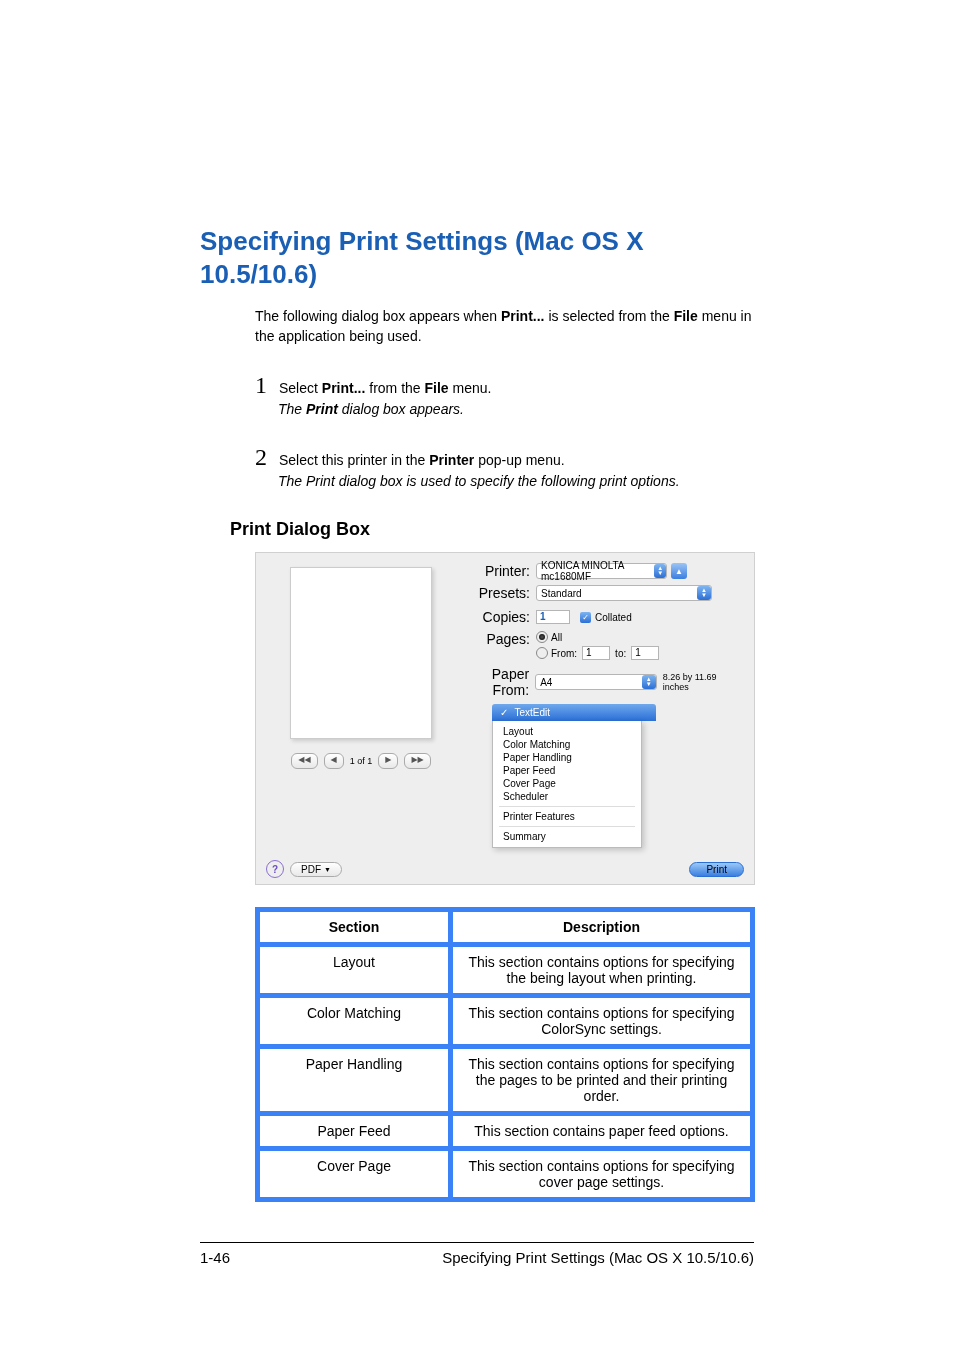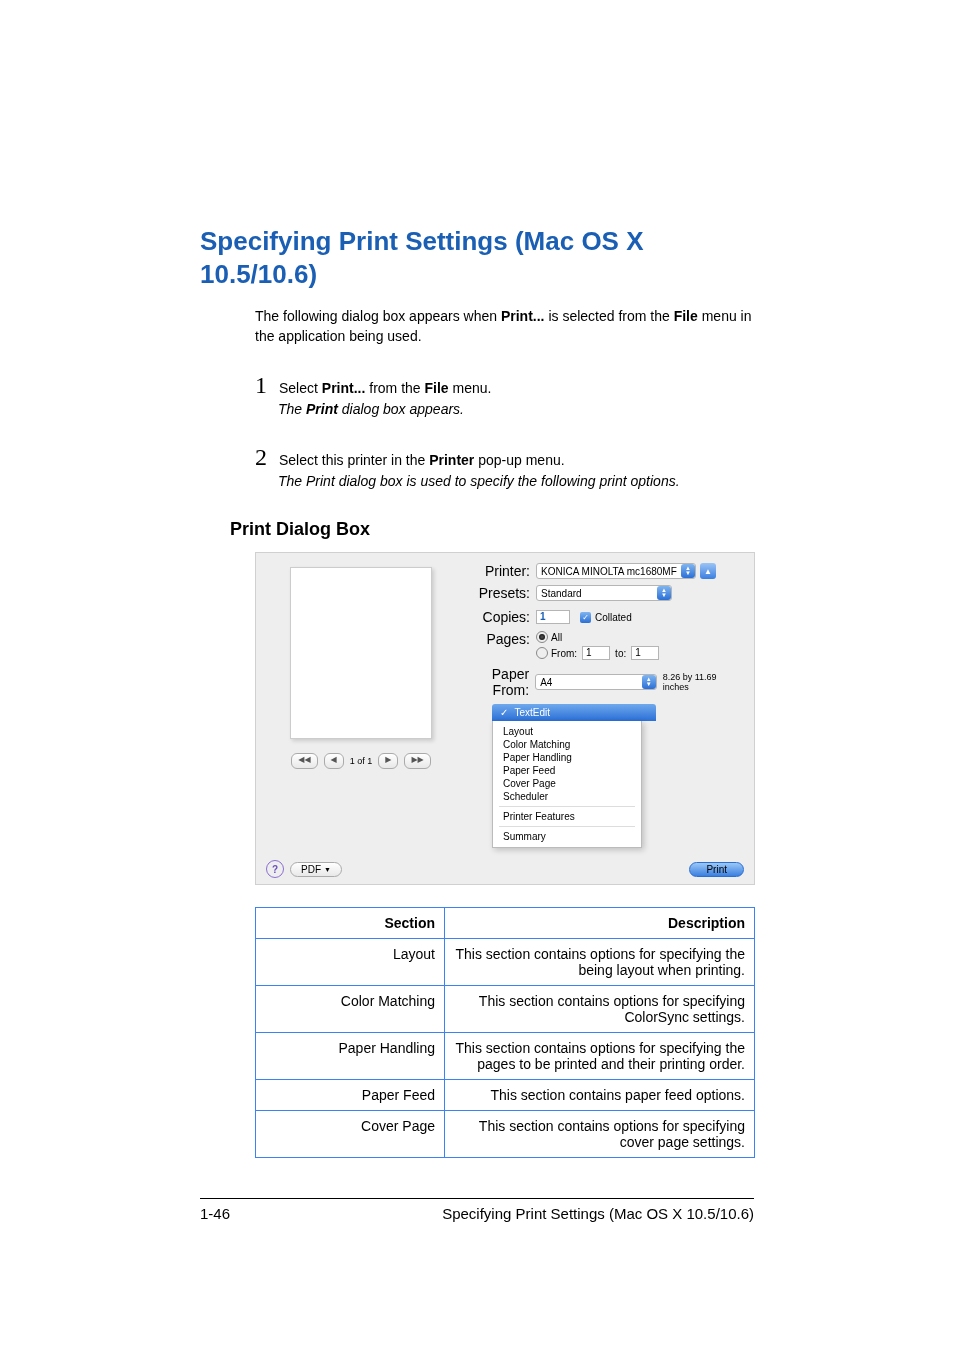--- a/index.html
+++ b/index.html
@@ -242,23 +242,23 @@
   }
   
   table.sections {
     margin-left: 55px;
     width: 500px;
     border-collapse: collapse;
     margin-top: 22px;
     font-size: 14px;
   }
   table.sections th, table.sections td {
-    border: 1px solid #3b82f6;
+    border: 5px solid #3b82f6;
     padding: 7px 9px;
-    text-align: right;
+    text-align: center;
     vertical-align: top;
   }
   table.sections th {
     font-weight: bold;
   }
   .footer-rule {
     border: none;
     border-top: 1px solid #000;
     margin: 40px 0 6px 0;
   }
@@ -308,29 +308,29 @@
           <span class="pager-btn">◀◀</span>
           <span class="pager-btn">◀</span>
           <span class="pager-txt">1 of 1</span>
           <span class="pager-btn">▶</span>
           <span class="pager-btn">▶▶</span>
         </div>
       </div>
       <div class="settings-pane">
         <div class="srow">
           <div class="slabel">Printer:</div>
-          <div class="combo" style="width:160px">
+          <div class="combo" style="width:131px">
             <span>KONICA MINOLTA mc1680MF</span>
             <span class="combo-arrows">▲<br>▼</span>
           </div>
           <span class="expand-btn">▲</span>
         </div>
         <div class="srow">
           <div class="slabel">Presets:</div>
-          <div class="combo" style="width:136px">
+          <div class="combo" style="width:176px">
             <span>Standard</span>
             <span class="combo-arrows">▲<br>▼</span>
           </div>
         </div>
         <div class="srow" style="margin-top:8px">
           <div class="slabel">Copies:</div>
           <div class="mini-input" style="width:34px;color:#1a5fb4;font-weight:bold">1</div>
           <span style="width:10px"></span>
           <span class="checkbox">✓</span>
           <span style="margin-left:4px">Collated</span>

